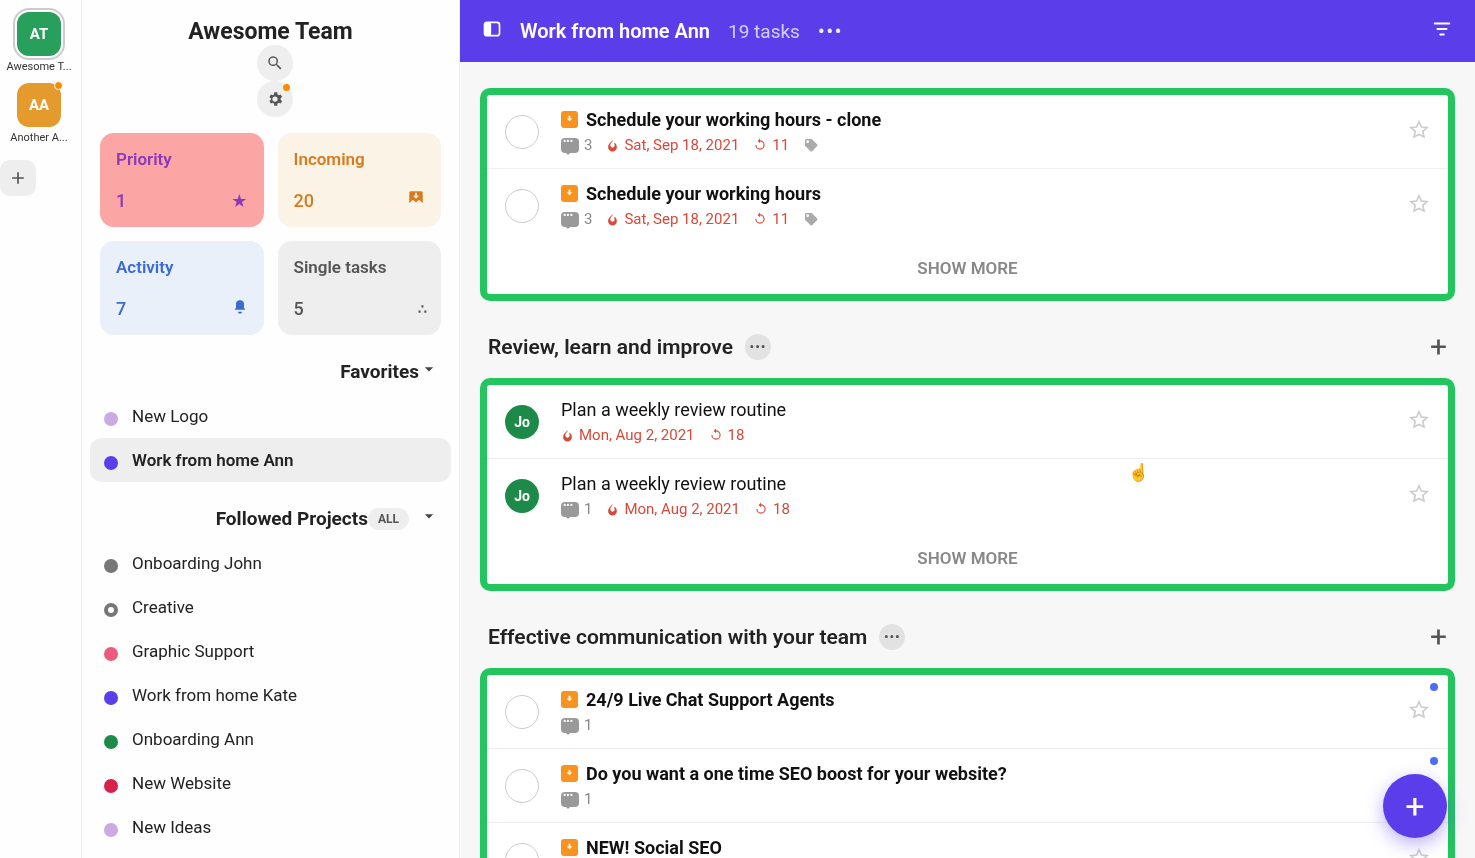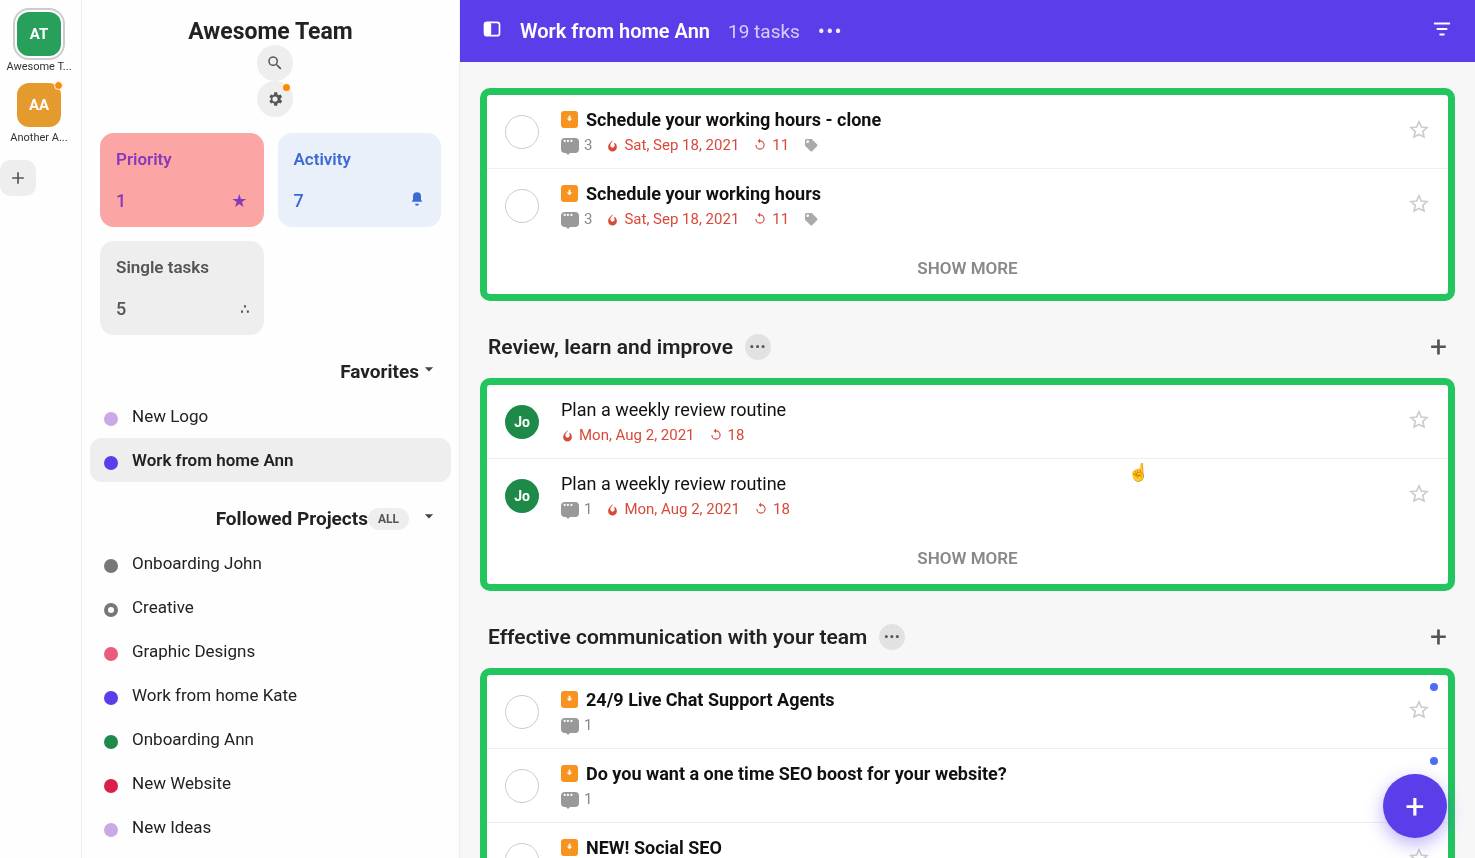--- a/index.html
+++ b/index.html
@@ -231,20 +231,29 @@
   </div>
 
   <div class="card-grid">
     <div class="stat-card card-priority">
       <div class="top">Priority</div>
       <div class="bottom">
           <span>1</span>
           <span>★</span>
         </div>
     </div>
+    <div class="stat-card card-incoming">
+      <div class="top">Incoming</div>
+      <div class="bottom">
+          <span>20</span>
+        <span><svg width="18" height="18" viewBox="0 0 24 24">
+              <path fill="currentColor" d="M19 3H5a2 2 0 0 0-2 2v14l4-4h2l3 3 3-3h2l4 4V5a2 2 0 0 0-2-2zM12 13l-4-4h3V5h2v4h3l-4 4z"></path>
+            </svg></span>
+      </div>
+    </div>
     <div class="stat-card card-activity">
       <div class="top">Activity</div>
       <div class="bottom">
           <span>7</span>
         <span><svg width="16" height="16" viewBox="0 0 24 24">
               <path fill="currentColor" d="M12 2a6 6 0 0 0-6 6v5l-2 3h16l-2-3V8a6 6 0 0 0-6-6zm0 20a3 3 0 0 0 3-3H9a3 3 0 0 0 3 3z"></path>
             </svg></span>
       </div>
     </div>
     <div class="stat-card card-single">
@@ -290,21 +299,21 @@
       <div class="nav-item">
         <span class="color-dot" style="background:#777"></span>
         <span>Onboarding John</span>
       </div>
       <div class="nav-item">
         <span class="color-ring"></span>
         <span>Creative</span>
       </div>
       <div class="nav-item">
         <span class="color-dot" style="background:#ea5b7d"></span>
-        <span>Graphic Designs</span>
+        <span>Graphic Support</span>
       </div>
       <div class="nav-item">
         <span class="color-dot" style="background:#5b3dea"></span>
         <span>Work from home Kate</span>
       </div>
       <div class="nav-item">
         <span class="color-dot" style="background:#1d8a49"></span>
         <span>Onboarding Ann</span>
       </div>
       <div class="nav-item">

